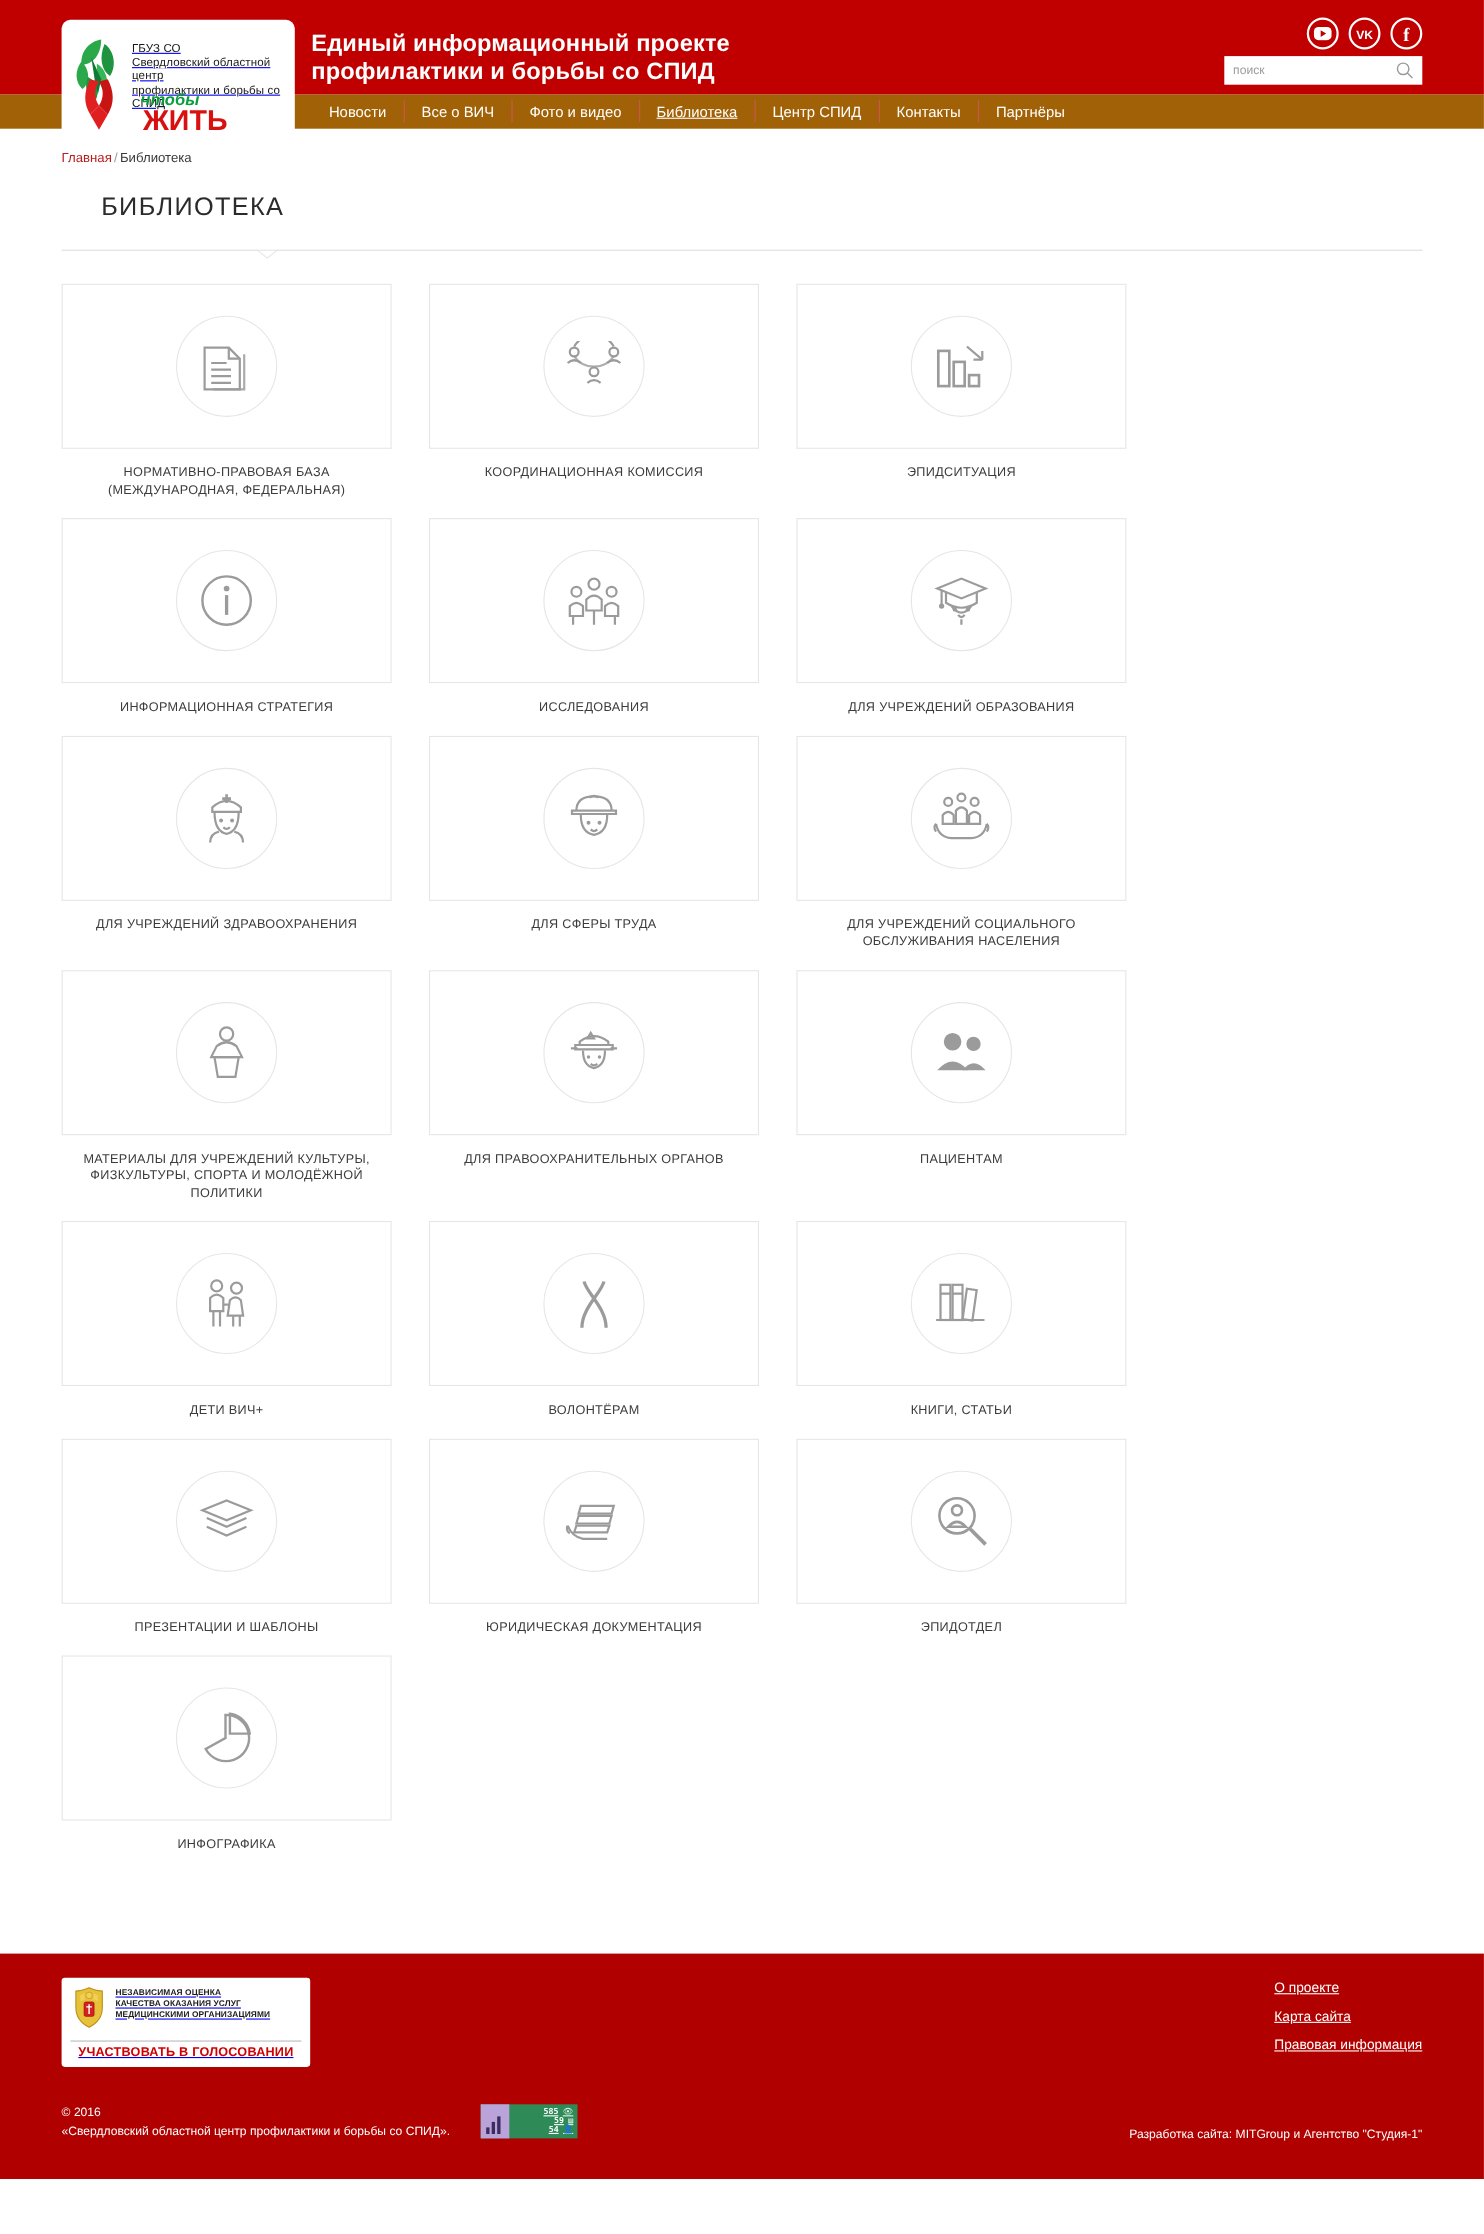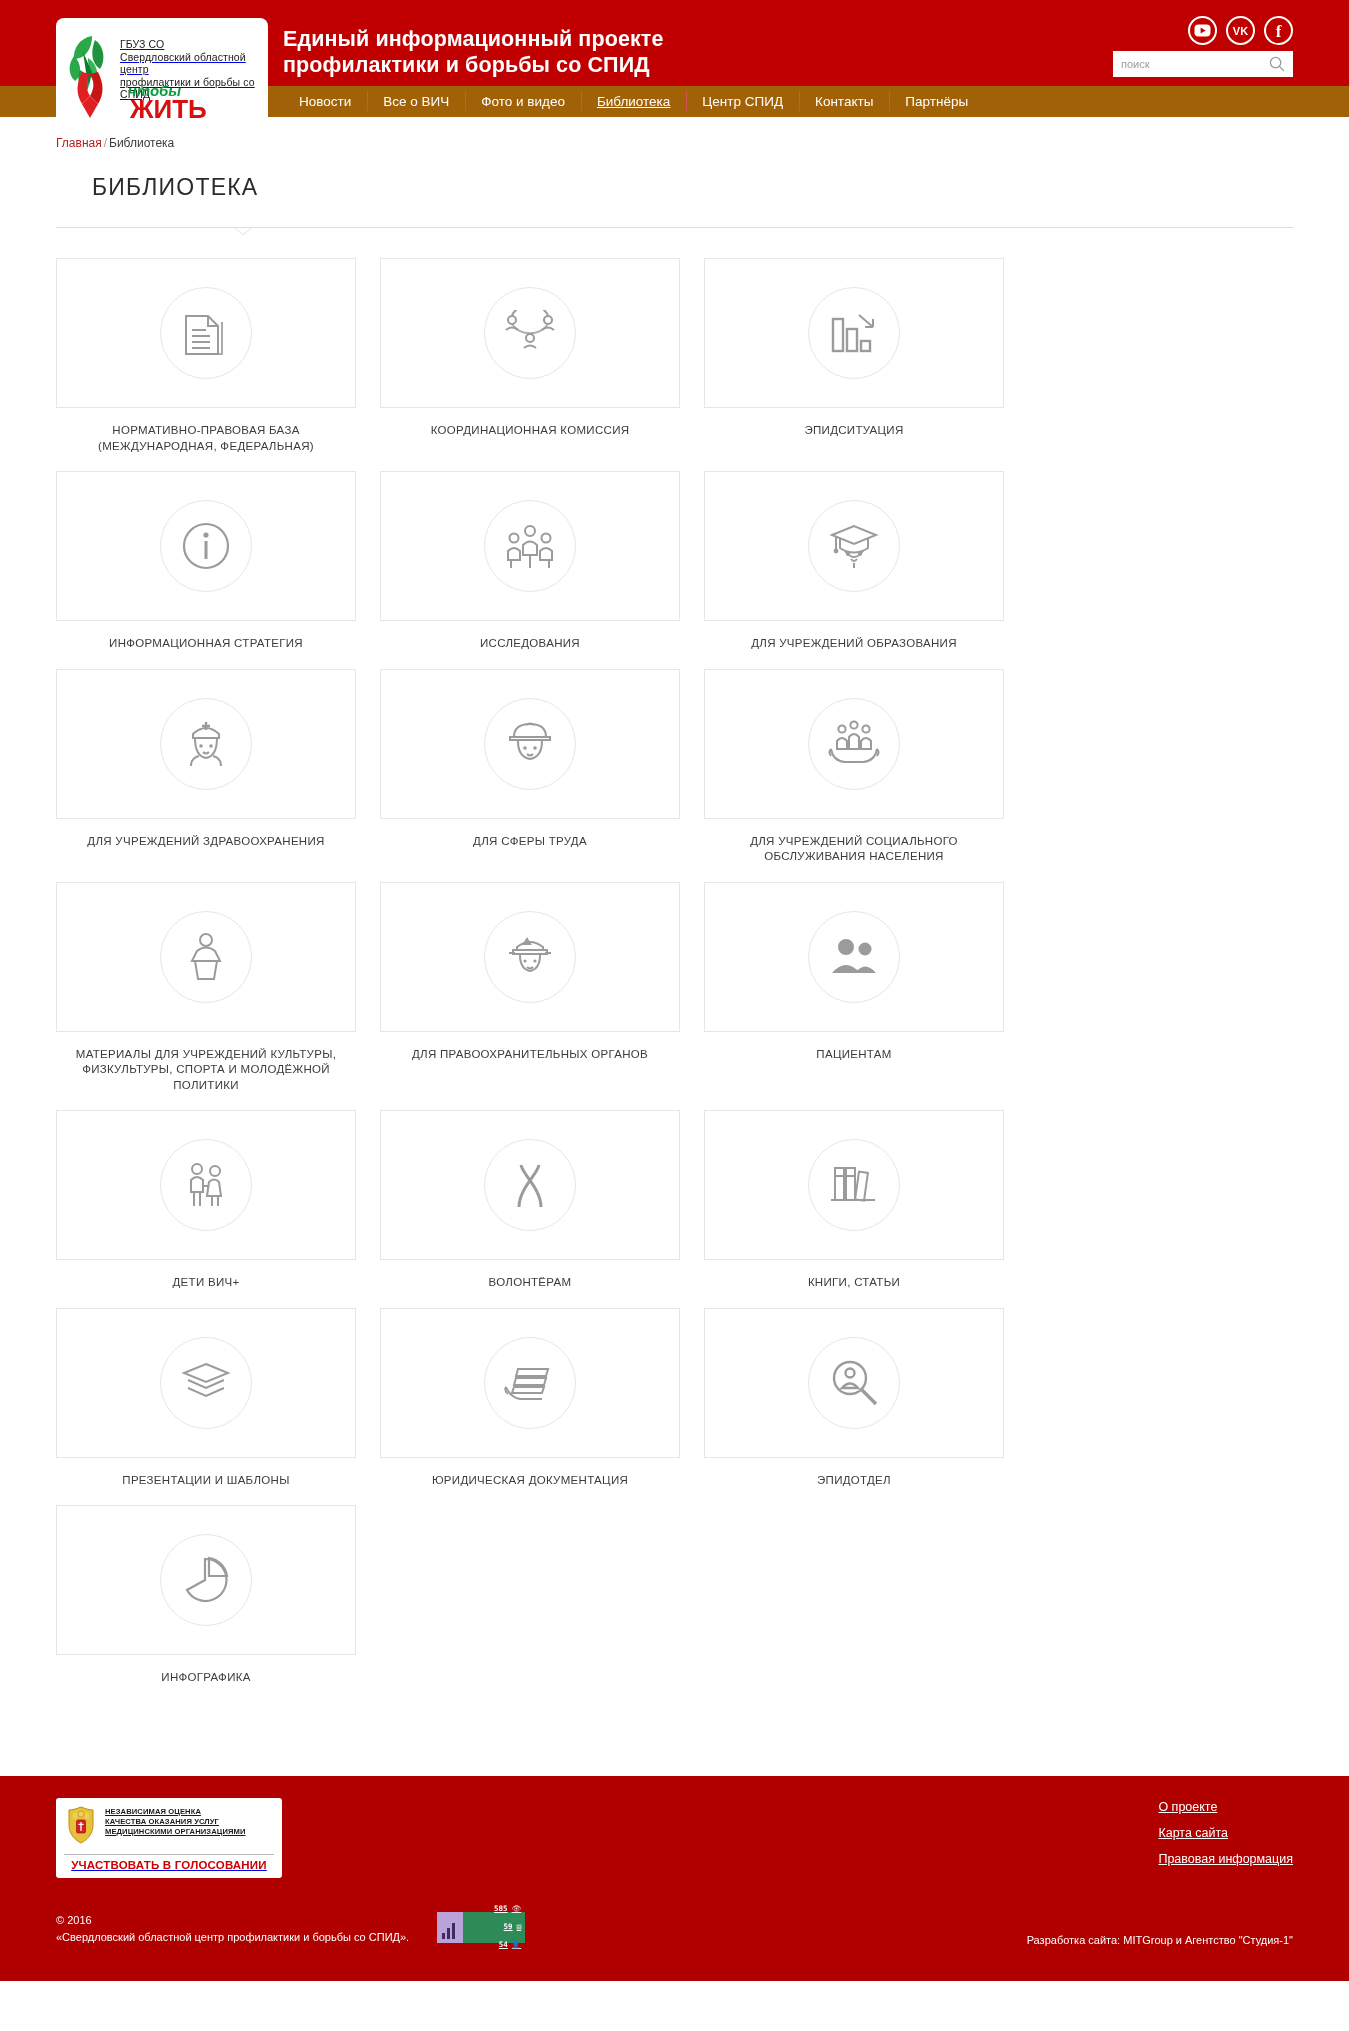--- a/index.html
+++ b/index.html
@@ -200,21 +200,21 @@
     border-left: 8px solid transparent;
     border-right: 8px solid transparent;
     border-top: 6px solid #ffffff;
   }
 
   
   .grid {
     margin: 21px 56px 0 56px;
     display: flex;
     flex-wrap: wrap;
-    gap: 17px 24px;
+    gap: 17px 34px;
   }
   .cell {
     width: 300px;
     text-decoration: none;
     color: inherit;
     display: block;
   }
   .card {
     width: 300px;
     height: 150px;
@@ -309,21 +309,21 @@
   }
   .counter .c-bars {
     position: absolute; left: 5px; bottom: 4px;
     display: flex; align-items: flex-end; gap: 2px;
   }
   .counter .c-bars i { display: block; width: 3px; background: #3b2d5e; }
   .counter .c-right {
     flex: 1;
     display: flex; flex-direction: column; justify-content: center;
     padding-right: 4px;
-    gap: 10px;
+    gap: 0;
   }
   .counter .c-line {
     display: flex; justify-content: flex-end; align-items: center; gap: 4px;
     font-size: 7.5px;
     line-height: 8px;
     font-family: "DejaVu Sans Mono", monospace;
   }
   .counter .c-glyph { opacity: .9; }
   .credit {
     margin-left: auto;

